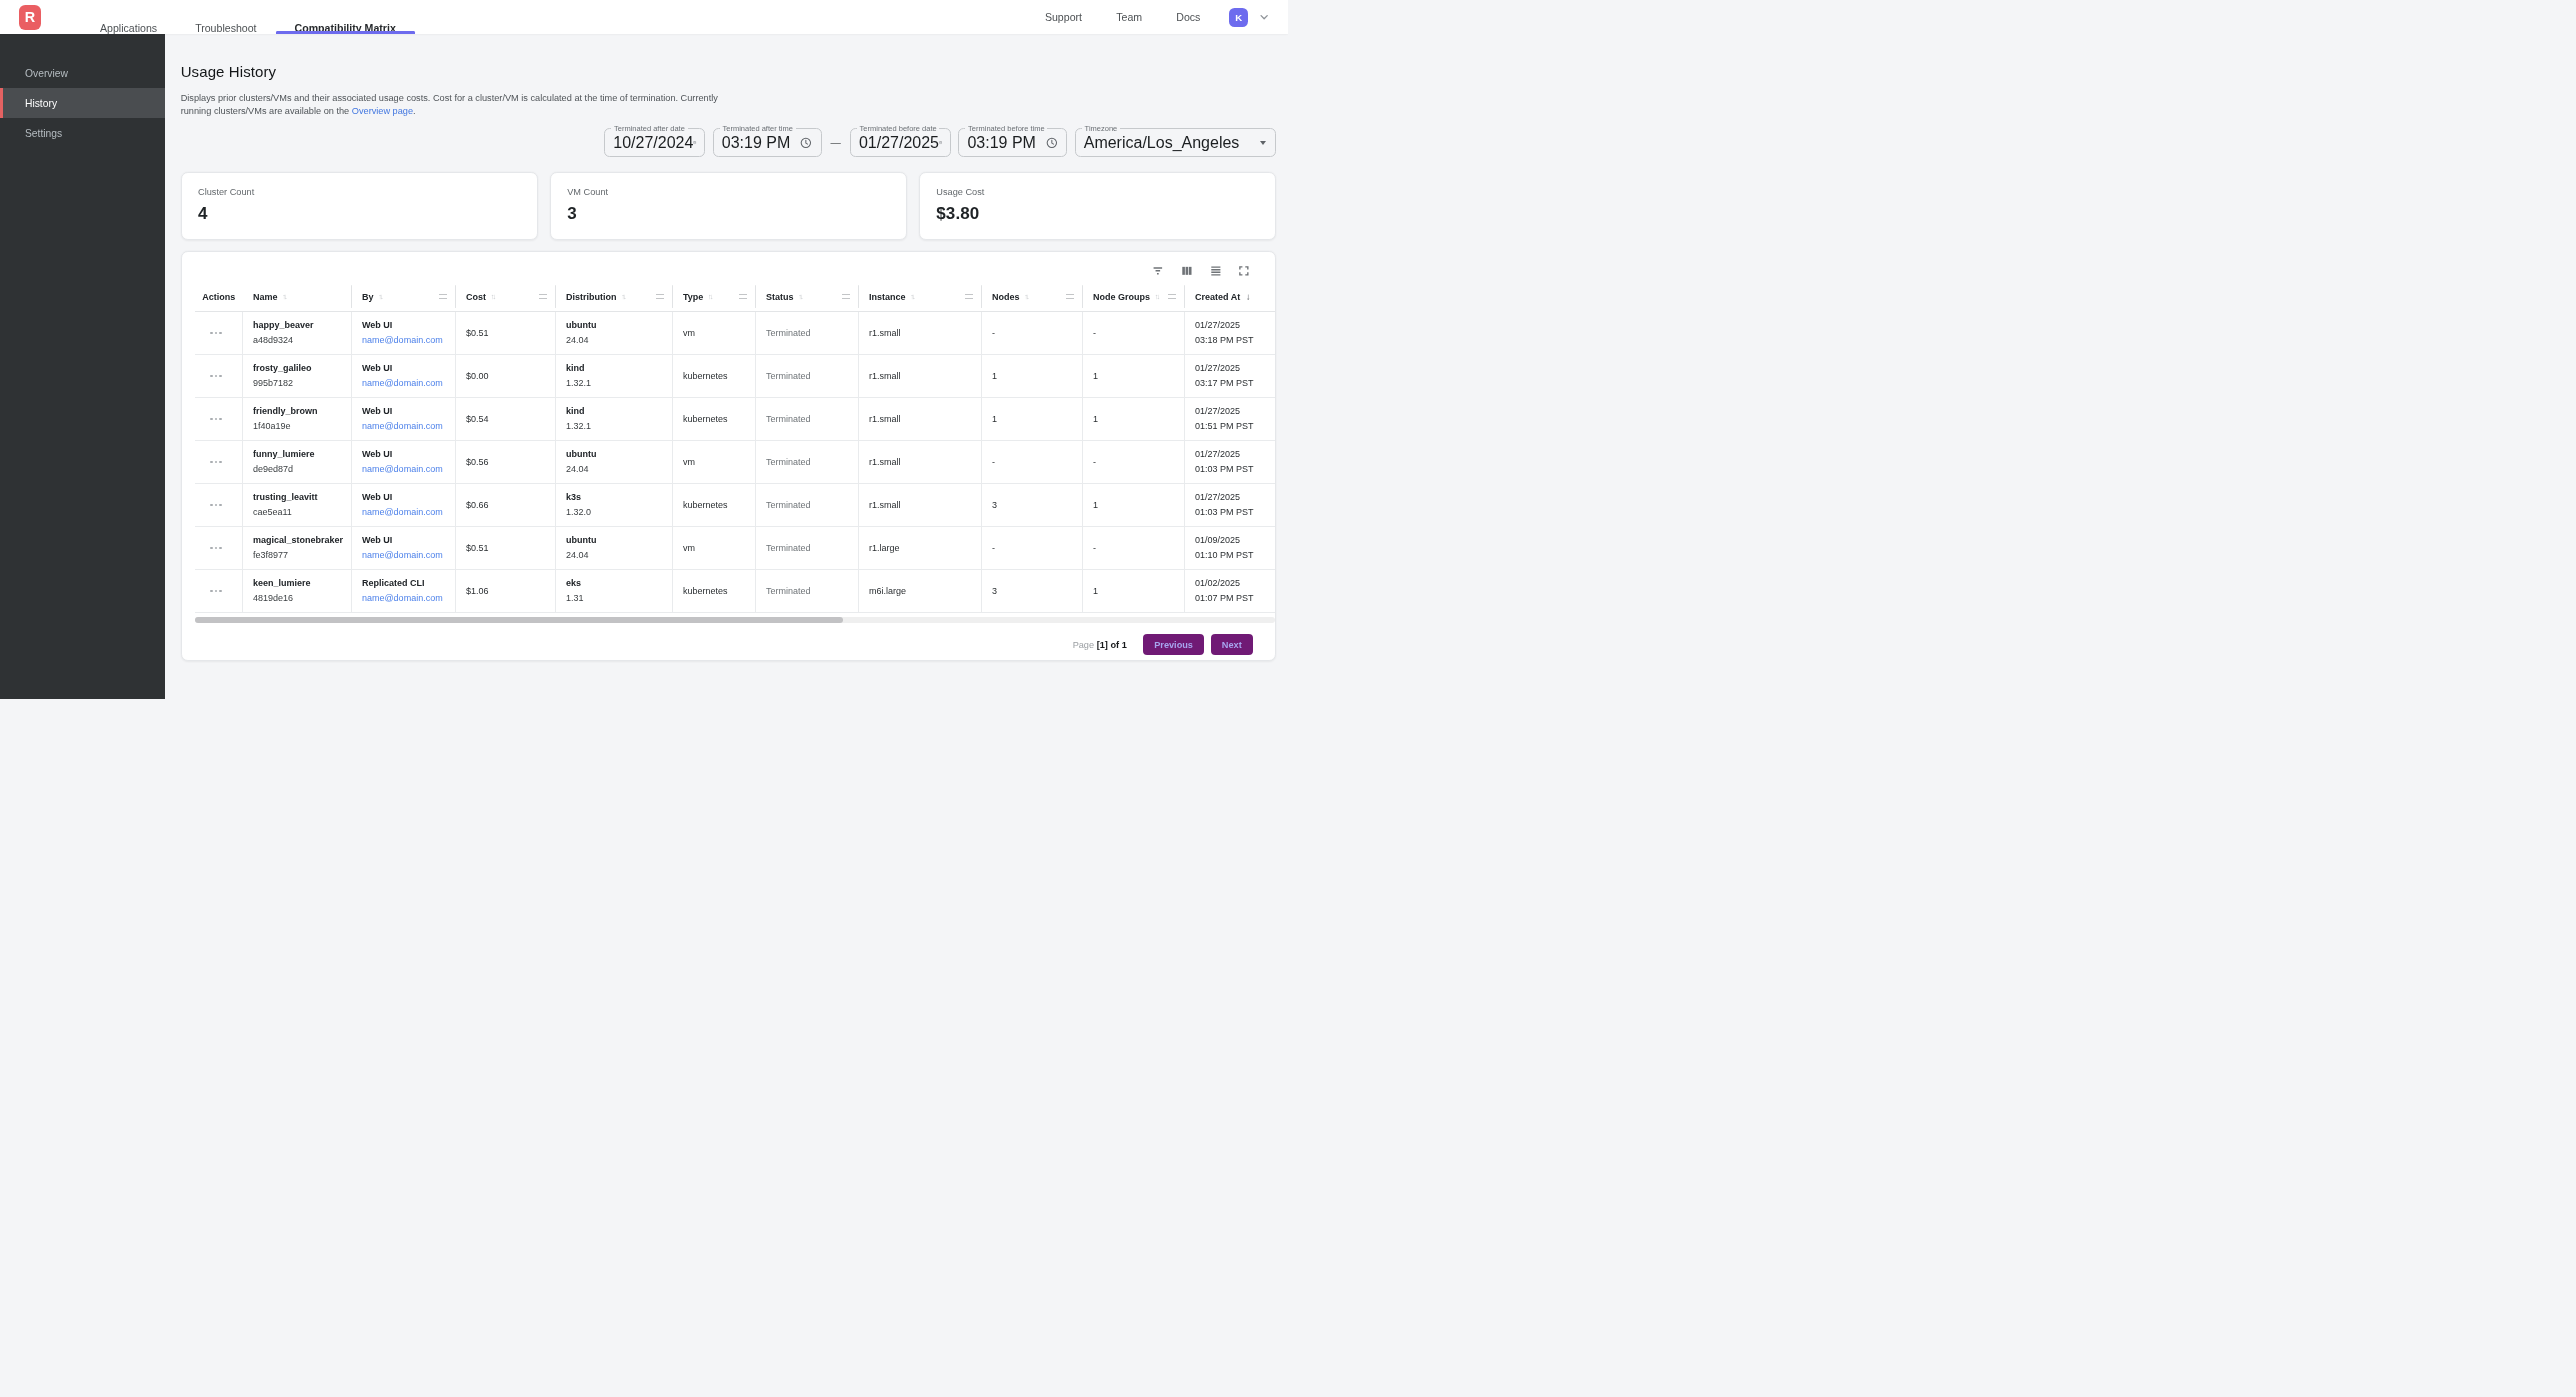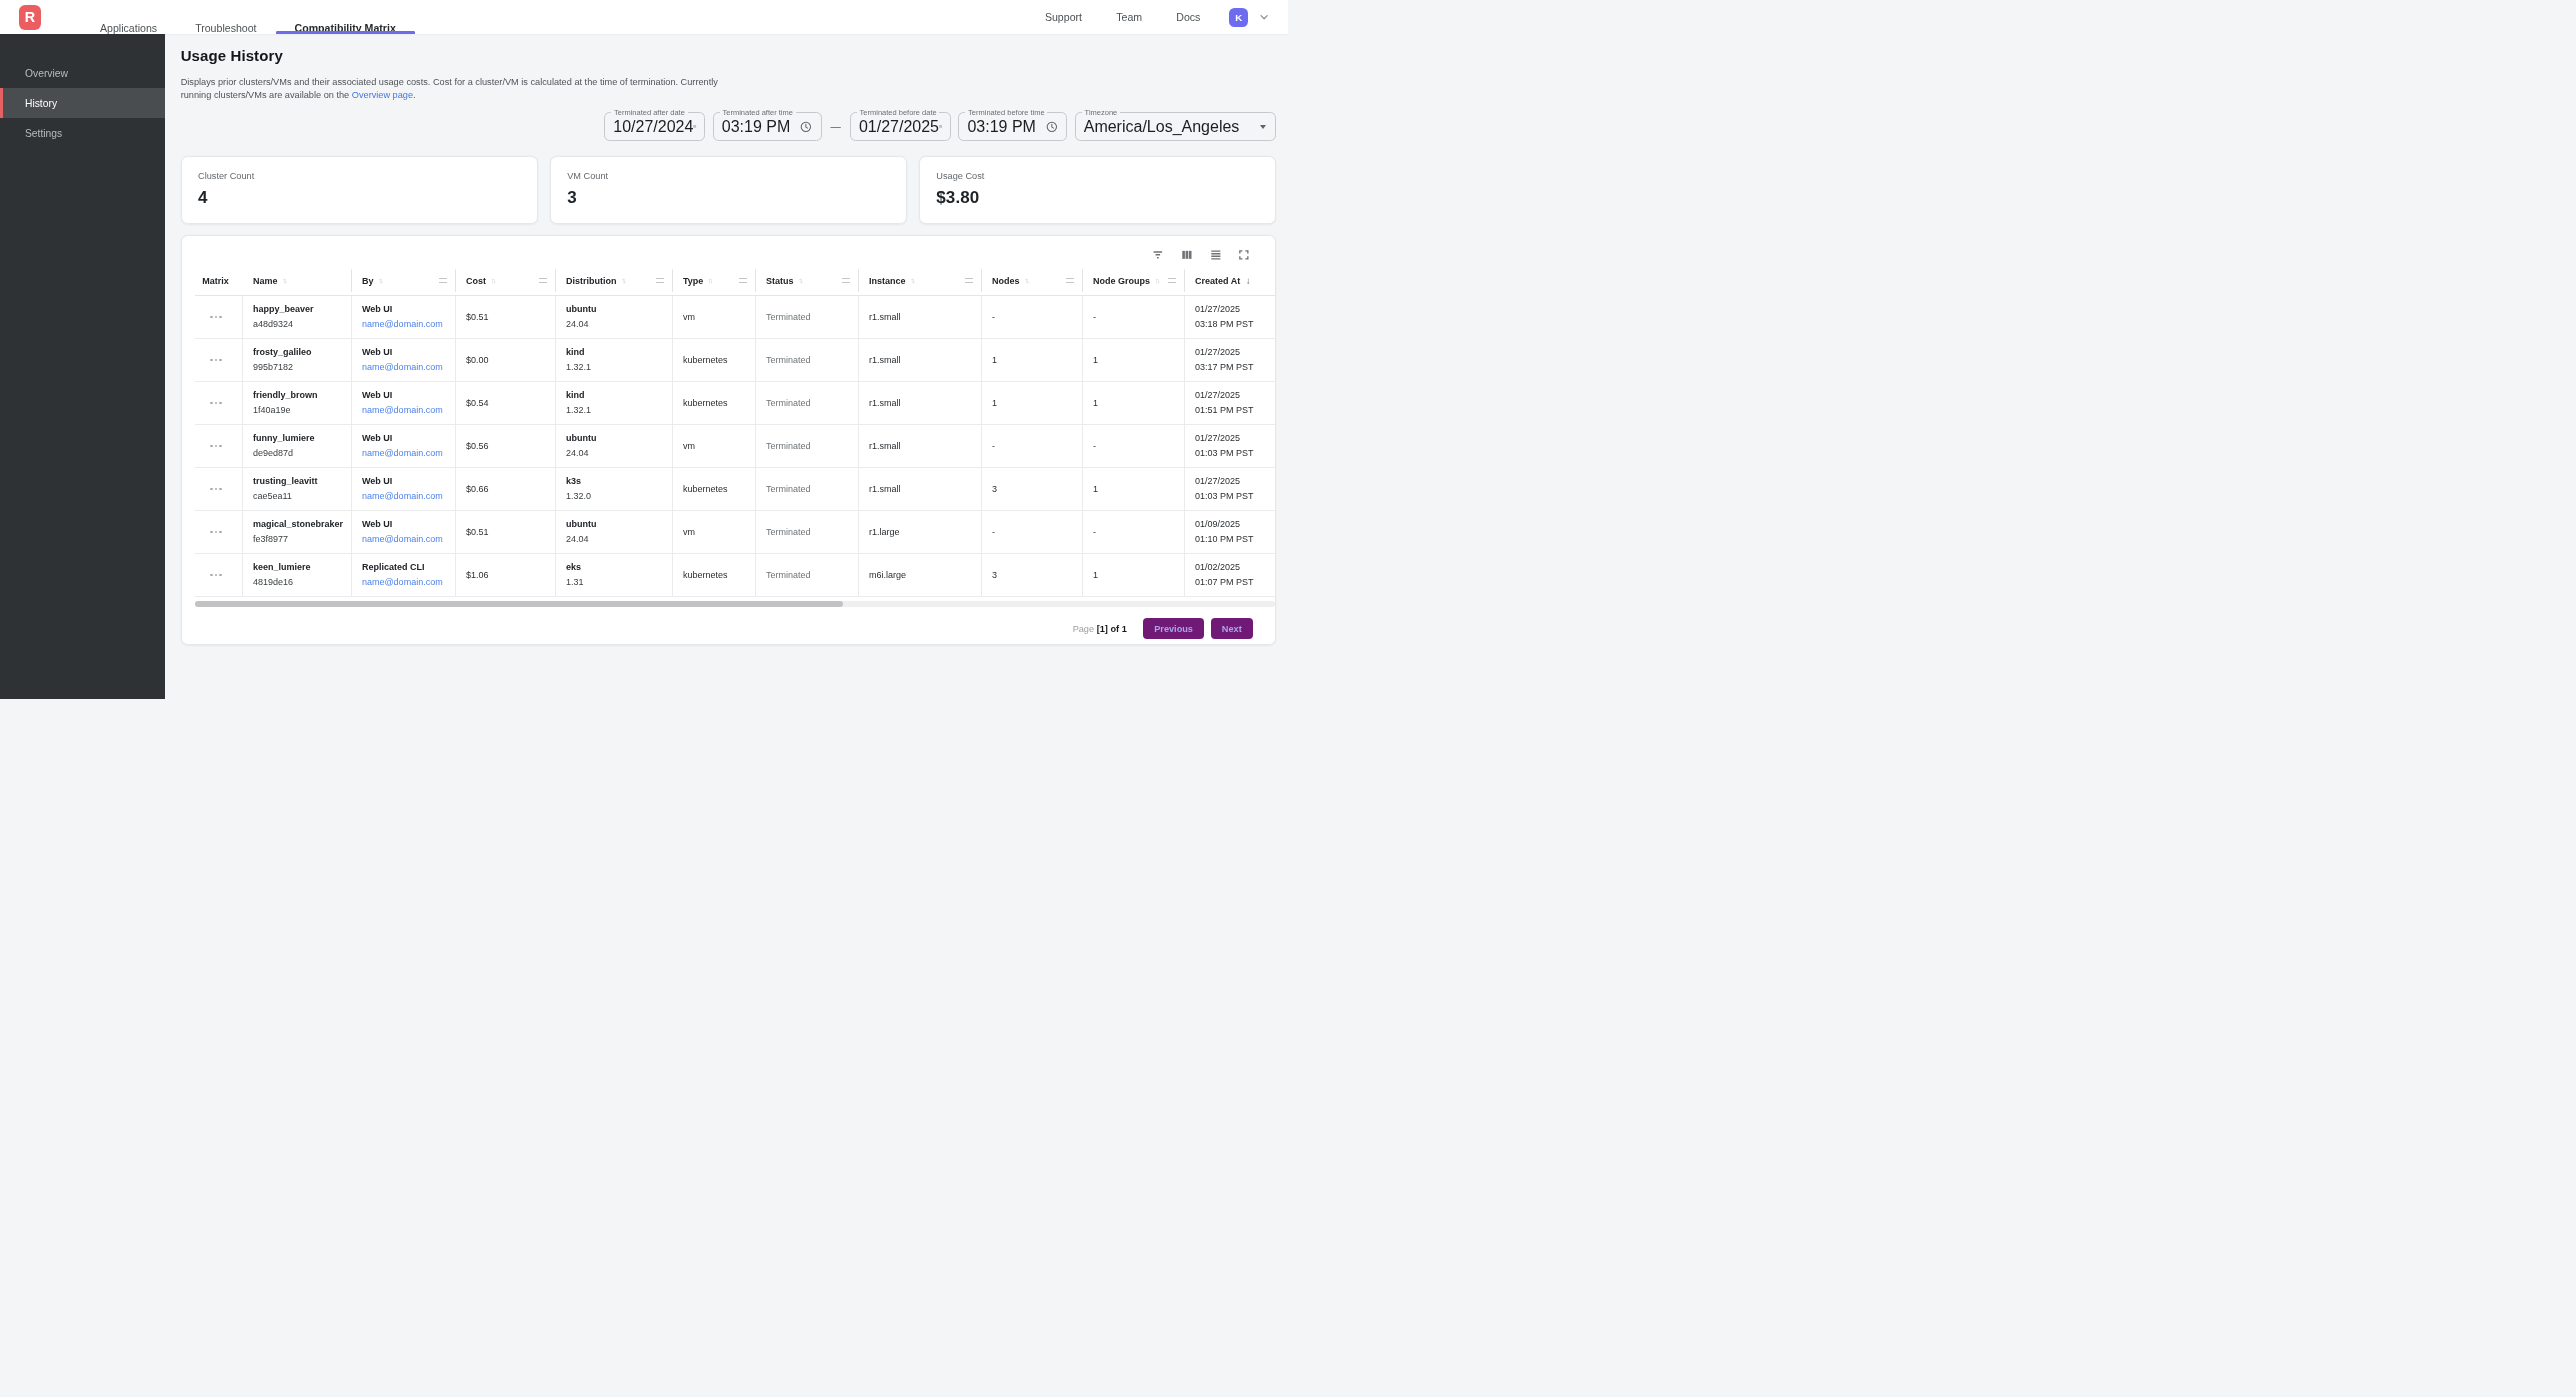--- a/index.html
+++ b/index.html
@@ -49,21 +49,21 @@
     font-size:10.3px; color:#b6bdc2; cursor:pointer; position:relative;
   }
   .side-item.active { background:#4a4d50; color:#fff; }
   .side-item.active::before {
     content:""; position:absolute; left:0; top:0; bottom:0; width:2.7px;
     background:#e46262;
   }
 
   
   .main { position:absolute; top:34px; left:165px; right:0; bottom:0; padding:0 12.3px 0 15.7px; }
-  .page-title { font-size:15px; font-weight:700; color:#141719; margin-top:13px; letter-spacing:0.1px; }
+  .page-title { font-size:15px; font-weight:400; color:#141719; margin-top:29px; letter-spacing:0.1px; }
   .page-desc {
     margin-top:11.6px; font-size:9.2px; line-height:13.7px; color:#4f5458; max-width:544px;
   }
   .page-desc a { color:#4277e0; text-decoration:none; cursor:pointer; }
 
   
   .filters { display:flex; justify-content:flex-end; align-items:center; gap:7.5px; margin-top:9px; }
   .field {
     position:relative; height:29px; border:0.7px solid #c6c9cc; border-radius:5.5px;
     display:flex; align-items:center; justify-content:space-between;
@@ -292,21 +292,21 @@
         <svg width="13.7" height="13.7" viewBox="0 0 24 24">
           <path d="M5 9.5V5h4.5M14.5 5H19v4.5M19 14.5V19h-4.5M9.5 19H5v-4.5" fill="none" stroke="#6f7377" stroke-width="2.4"></path>
         </svg>
       </span>
     </div>
 
     <div class="grid">
 
       <div class="tr thead">
         <div class="th actions">
-          <span>Matrix</span>
+          <span>Actions</span>
         </div>
         <div class="th">
           <span>Name</span>
           <span class="sort">↑↓</span>
           <span class="vsep"></span>
         </div>
         <div class="th">
           <span>By</span>
           <span class="sort">↑↓</span>
           <span class="eq"></span>

